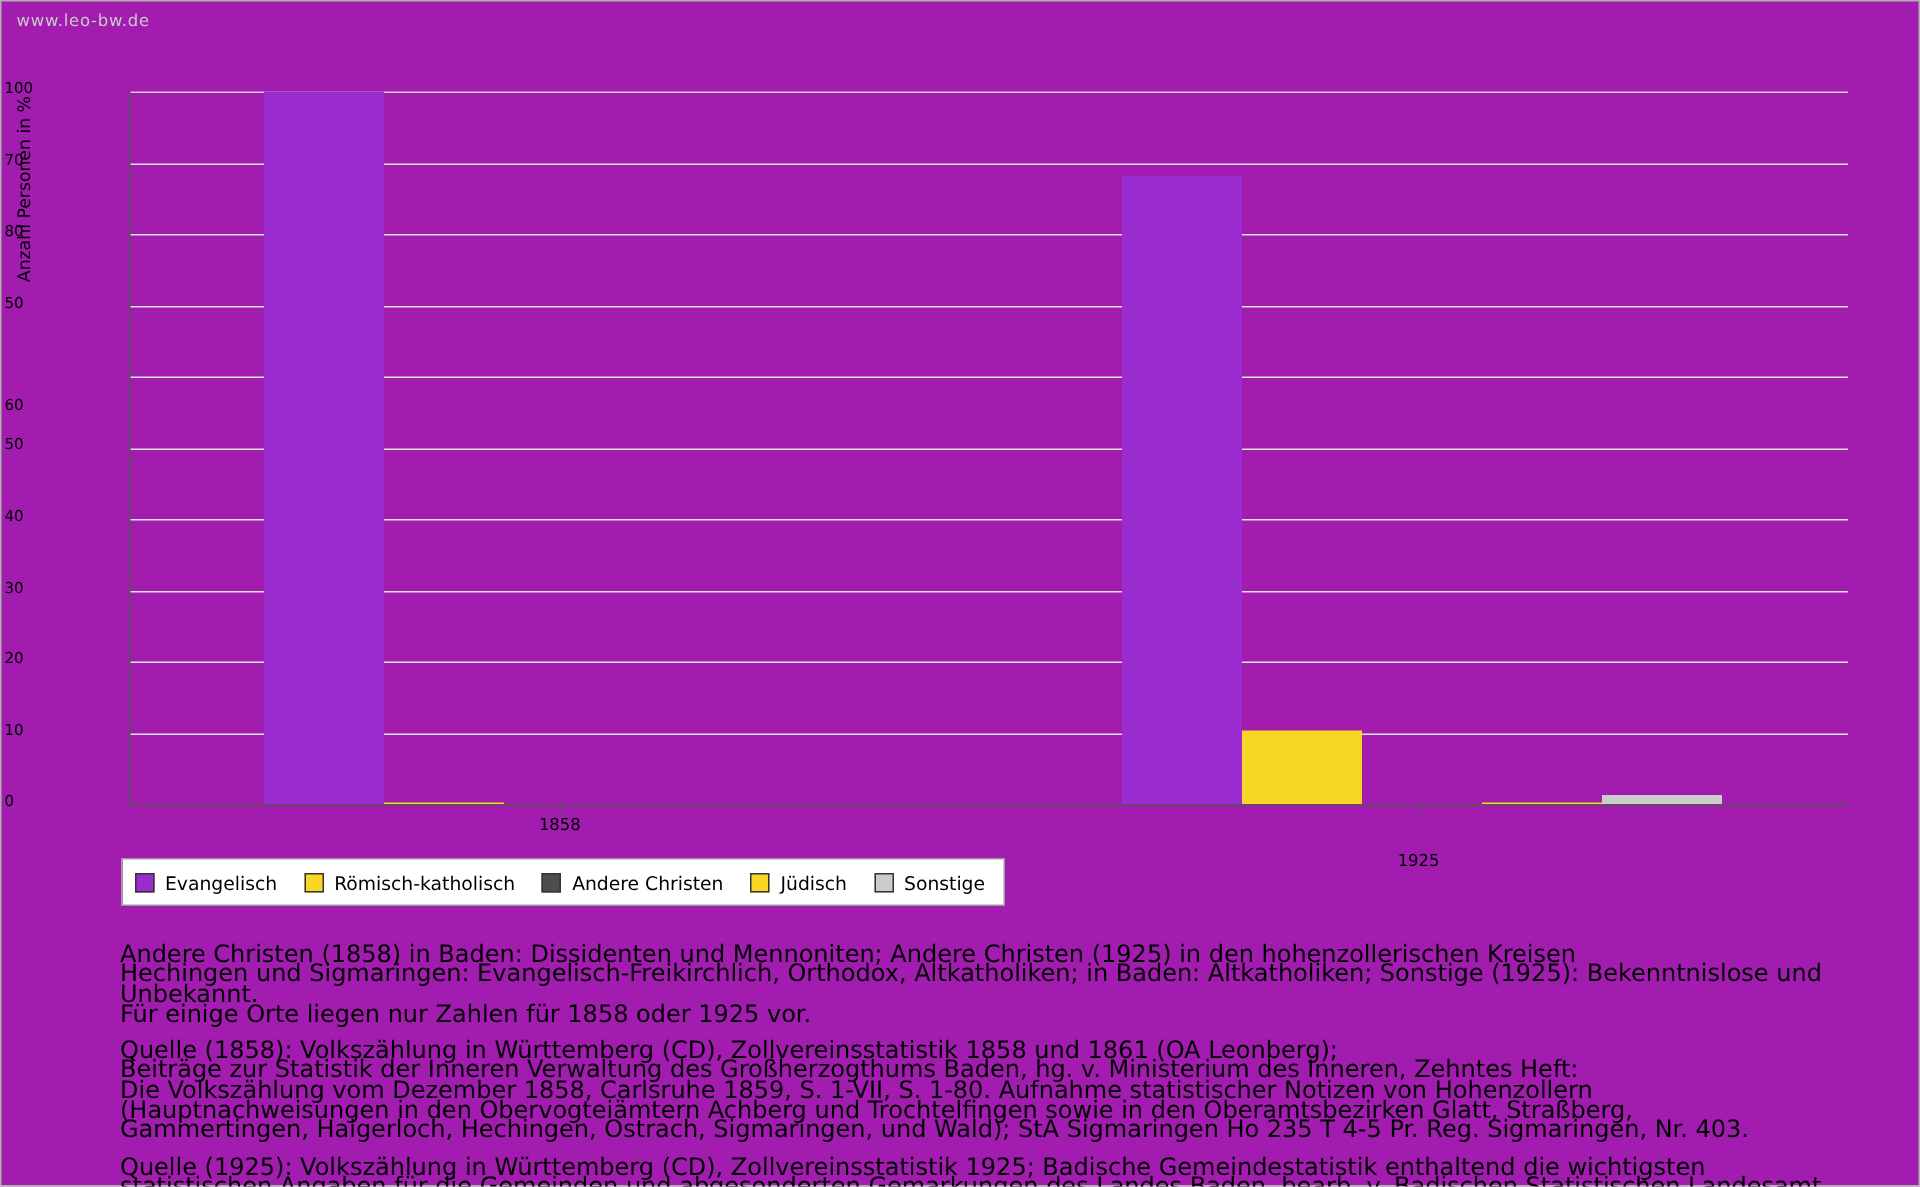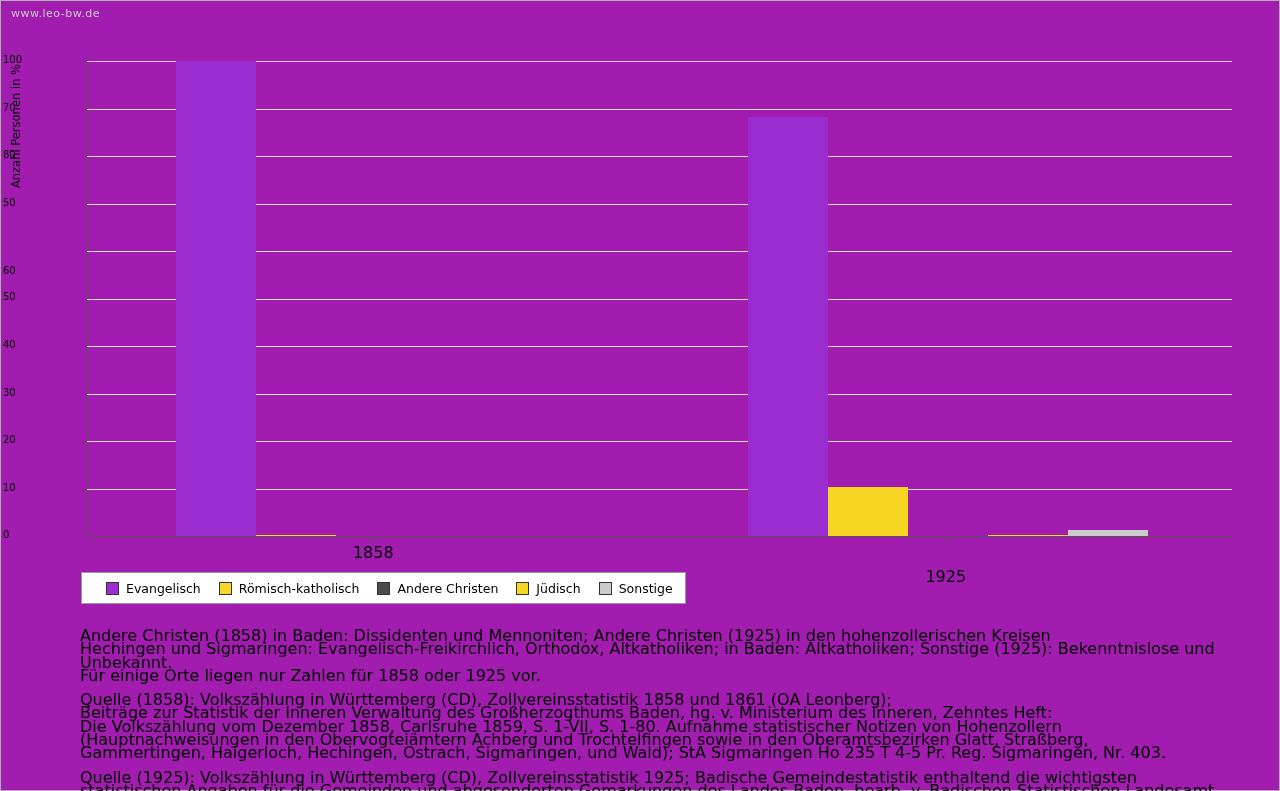--- a/index.html
+++ b/index.html
@@ -93,32 +93,32 @@
   .xtick {
     position: absolute;
     top: 476px;
     width: 1px;
     height: 5px;
     background: #555;
   }
   .xtick-label {
     position: absolute;
     top: 482px;
-    font-size: 16px;
+    font-size: 11px;
     text-align: center;
     transform: translateX(-50%);
   }
   
   #legend {
     position: absolute;
     left: 80px;
     top: 571px;
     border: 1px solid #9a9a9a;
     background: #ffffff;
-    padding: 4px 8px 4px 24px;
+    padding: 4px 8px 4px 8px;
     display: inline-flex;
     align-items: center;
     gap: 0px;
     height: 22px;
     box-sizing: content-box;
   }
   .legend-item {
     display: inline-flex;
     align-items: center;
     margin-right: 18px;

